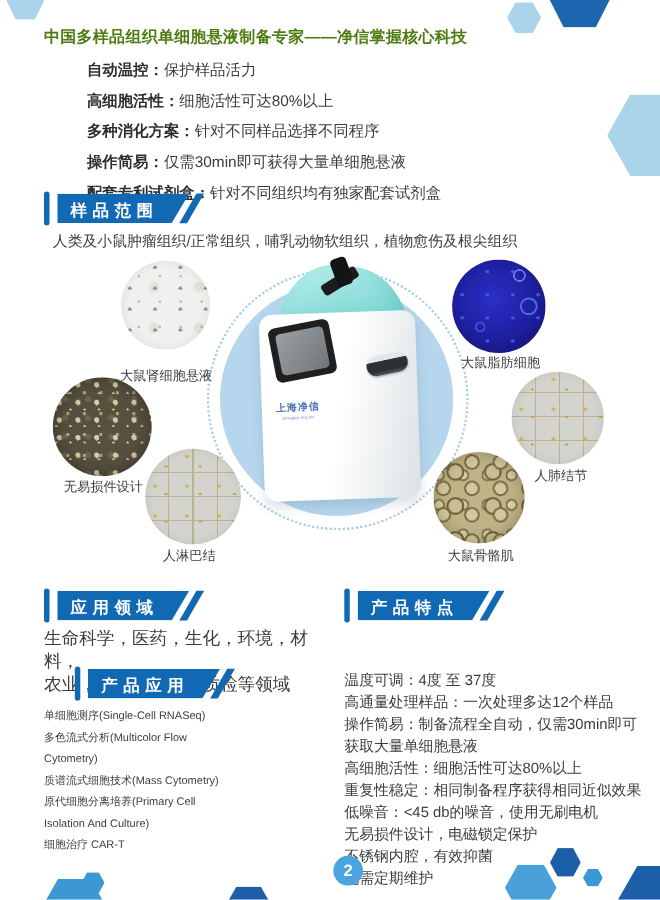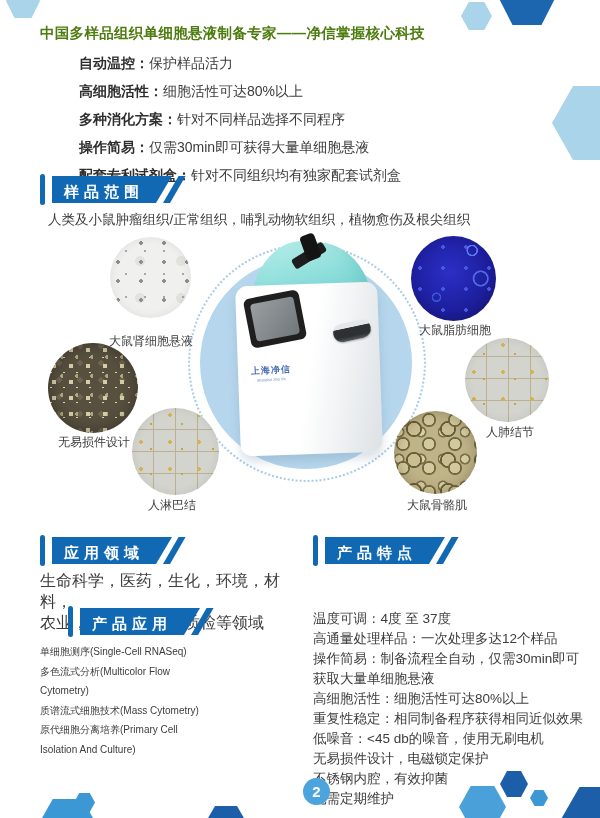--- a/index.html
+++ b/index.html
@@ -215,20 +215,21 @@
     <span class="sec-banner"><span>产品应用</span></span>
     <span class="sec-tip"></span>
   </div>
   <div class="app-list">
     <div class="app-item pre">单细胞测序(Single-Cell RNASeq)</div>
     <div class="app-item pre">多色流式分析(Multicolor Flow
 Cytometry)</div>
     <div class="app-item pre">质谱流式细胞技术(Mass Cytometry)</div>
     <div class="app-item pre">原代细胞分离培养(Primary Cell
 Isolation And Culture)</div>
+    <div class="app-item pre">细胞治疗 CAR-T</div>
   </div>
 
   <div class="sec" style="left:313px; top:537px;">
     <span class="sec-bar"></span>
     <span class="sec-banner"><span>产品特点</span></span>
     <span class="sec-tip"></span>
   </div>
   <div class="pf-list">
     <div class="pf-item pre">温度可调：4度 至 37度</div>
     <div class="pf-item pre">高通量处理样品：一次处理多达12个样品</div>

